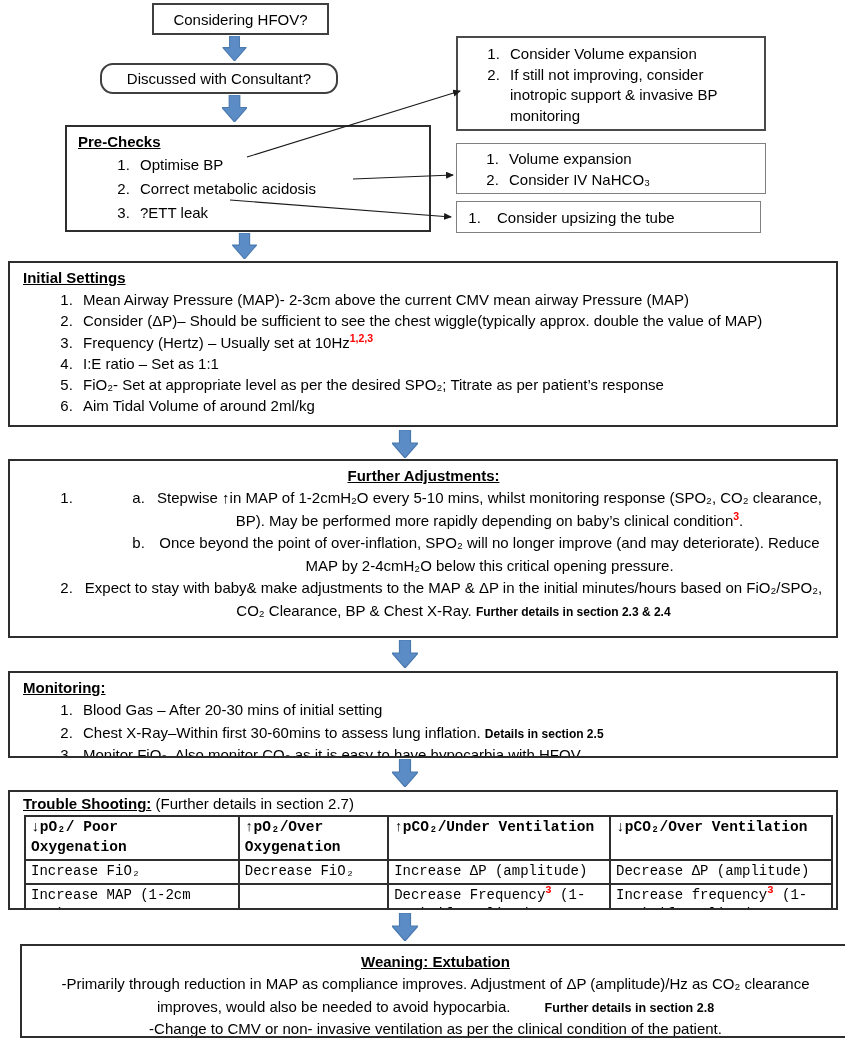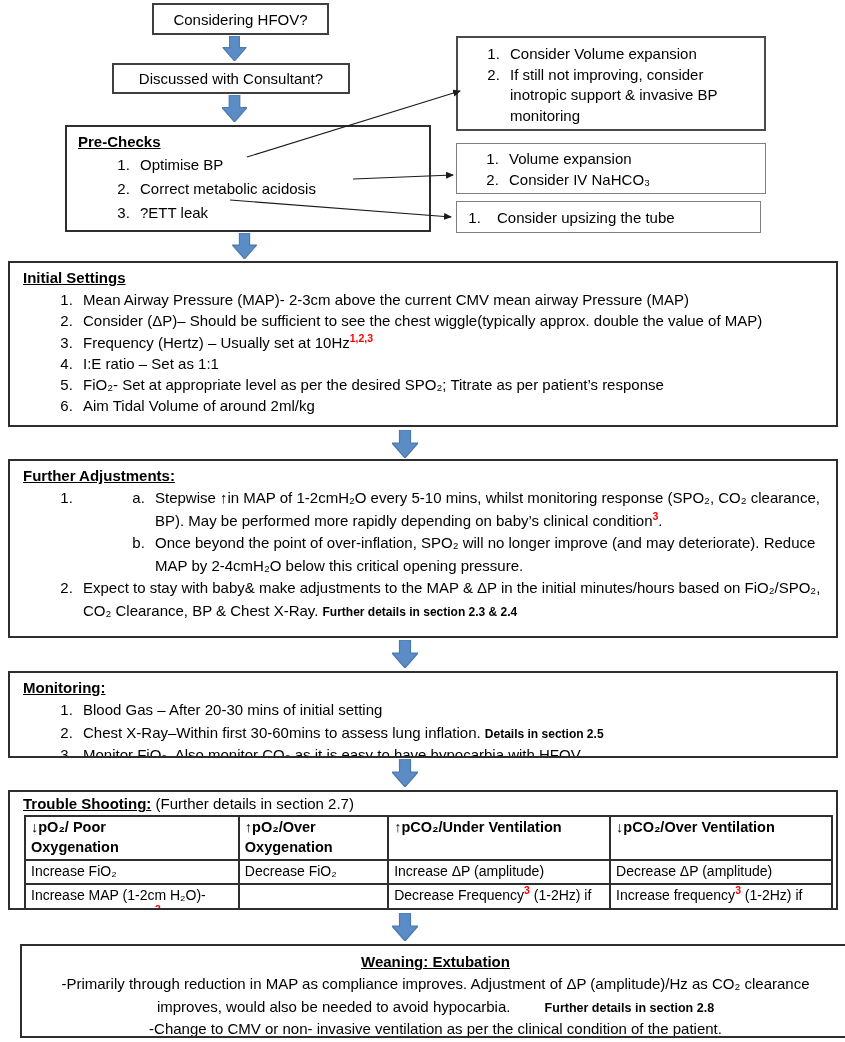--- a/index.html
+++ b/index.html
@@ -37,21 +37,21 @@
   .bsm { font-weight:bold; font-size:12px; }
   .bsm2 { font-weight:bold; font-size:13.5px; }
   .tail-sm { font-size:12px; }
   
   .supr { color:#ff0000; font-weight:bold; font-size:10.5px; vertical-align:super; line-height:0; }
   
   .ts-head-line { display:inline; }
   .ts-head-tail { font-size:15px; }
   table.ts {
     border-collapse:collapse; width:809px; margin:3px 0 0 1px; table-layout:fixed;
-    font-family:Liberation Sans, sans-serif;
+    font-family:Liberation Mono, monospace;
   }
   table.ts th, table.ts td {
     border:2px solid #2e2e2e; padding:1px 5px 2px 5px; text-align:left; vertical-align:top;
     font-size:14px; line-height:1.35;
   }
   table.ts th { font-weight:bold; font-size:14.5px; }
   .hline { display:block; }
   
   .weaning p { margin:0; font-size:15px; line-height:1.5; }
   
@@ -68,21 +68,21 @@
 <div class="canvas">
 
   <div class="qbox" style="left:152px; top:3px; width:173px; height:28px;">
     <span>Considering HFOV?</span>
   </div>
 
   <svg class="flow-arrow" style="left:222px; top:36px;" width="25" height="25" viewBox="0 0 26 28">
     <polygon points="7.5,0 18.5,0 18.5,13 26,13 13,28 0,13 7.5,13"></polygon>
   </svg>
 
-  <div class="qbox" style="left:112px; top:63px; width:234px; height:27px;">
+  <div class="qbox" style="left:100px; top:63px; width:234px; height:27px;border-radius:13px;">
     <span>Discussed with Consultant?</span>
   </div>
 
   <svg class="flow-arrow" style="left:222px; top:95px;" width="25" height="27" viewBox="0 0 26 28">
     <polygon points="7.5,0 18.5,0 18.5,13 26,13 13,28 0,13 7.5,13"></polygon>
   </svg>
 
   <div class="panel prechecks" style="left:65px; top:125px; width:366px; height:107px; padding-left:11px;">
     <div class="panel-heading">Pre-Checks</div>
     <ol>
@@ -137,21 +137,21 @@
       <li>I:E ratio – Set as 1:1</li>
       <li>FiO₂- Set at appropriate level as per the desired SPO₂; Titrate as per patient’s response</li>
       <li>Aim Tidal Volume of around 2ml/kg</li>
     </ol>
   </div>
 
   <svg class="flow-arrow" style="left:392px; top:430px;" width="26" height="28" viewBox="0 0 26 28">
     <polygon points="7.5,0 18.5,0 18.5,13 26,13 13,28 0,13 7.5,13"></polygon>
   </svg>
 
-  <div class="panel further" style="left:8px; top:459px; width:830px; height:179px;">
+  <div class="panel further" style="left:8px; top:459px; width:830px; height:179px;text-align:center;">
     <div class="panel-heading">Further Adjustments:</div>
     <ol>
       <li>
         <ol class="sub">
           <li><span>Stepwise ↑in MAP of 1-2cmH₂O every 5-10 mins, whilst monitoring response (SPO₂, CO₂ clearance, BP). May be performed more rapidly depending on baby’s clinical condition</span><span class="supr">3</span><span>.</span></li>
           <li>Once beyond the point of over-inflation, SPO₂ will no longer improve (and may deteriorate). Reduce MAP by 2-4cmH₂O below this critical opening pressure.</li>
         </ol>
       </li>
       <li><span>Expect to stay with baby&amp; make adjustments to the MAP &amp; ΔP in the initial minutes/hours based on FiO₂/SPO₂, CO₂ Clearance, BP &amp; Chest X-Ray. </span><span class="bsm">Further details in section 2.3 &amp; 2.4</span></li>
     </ol>

